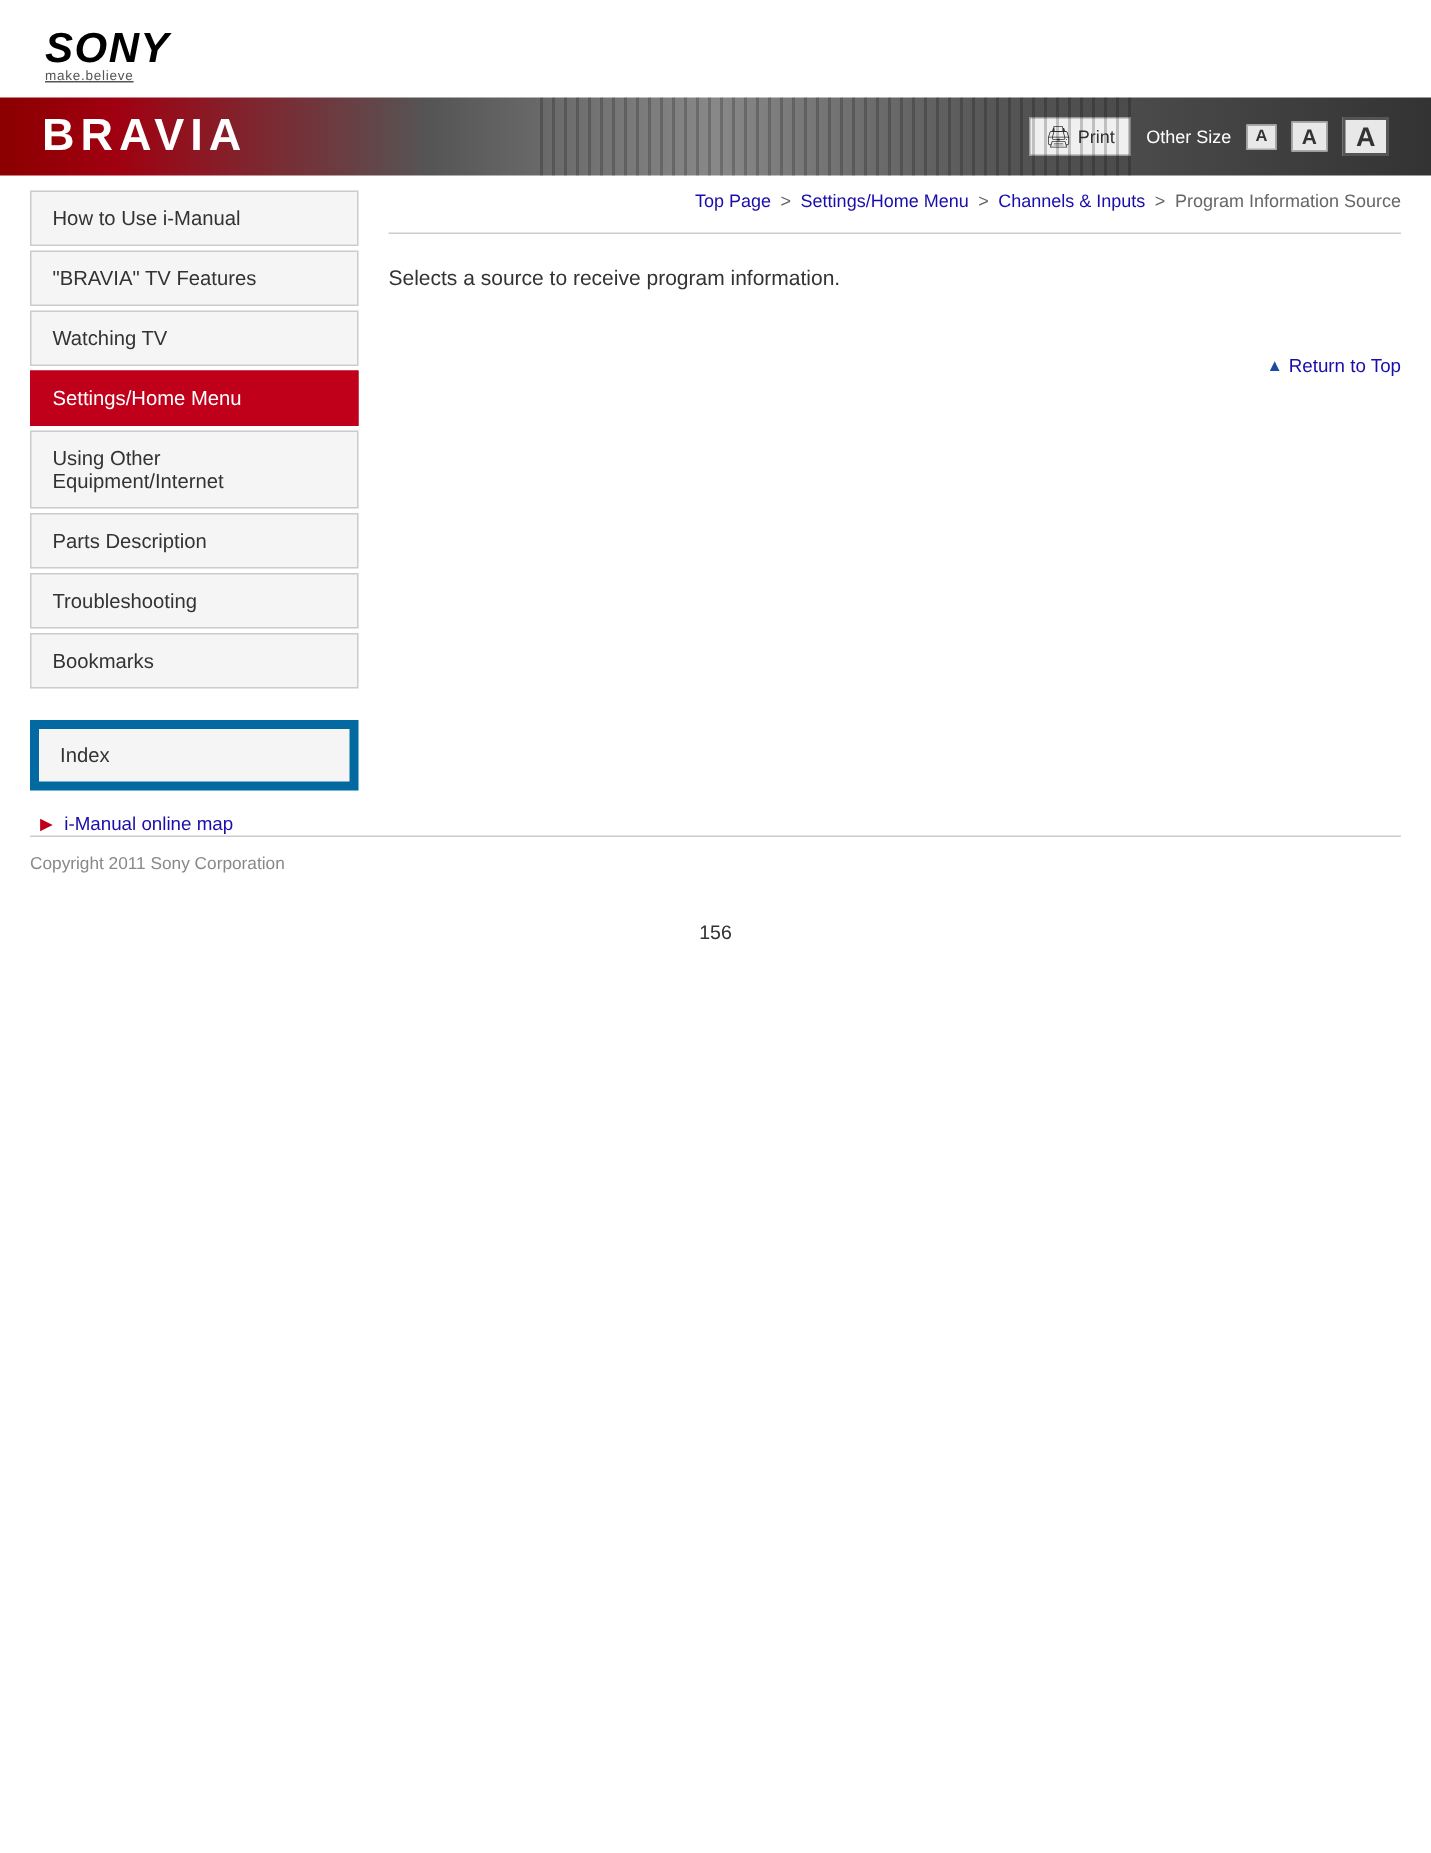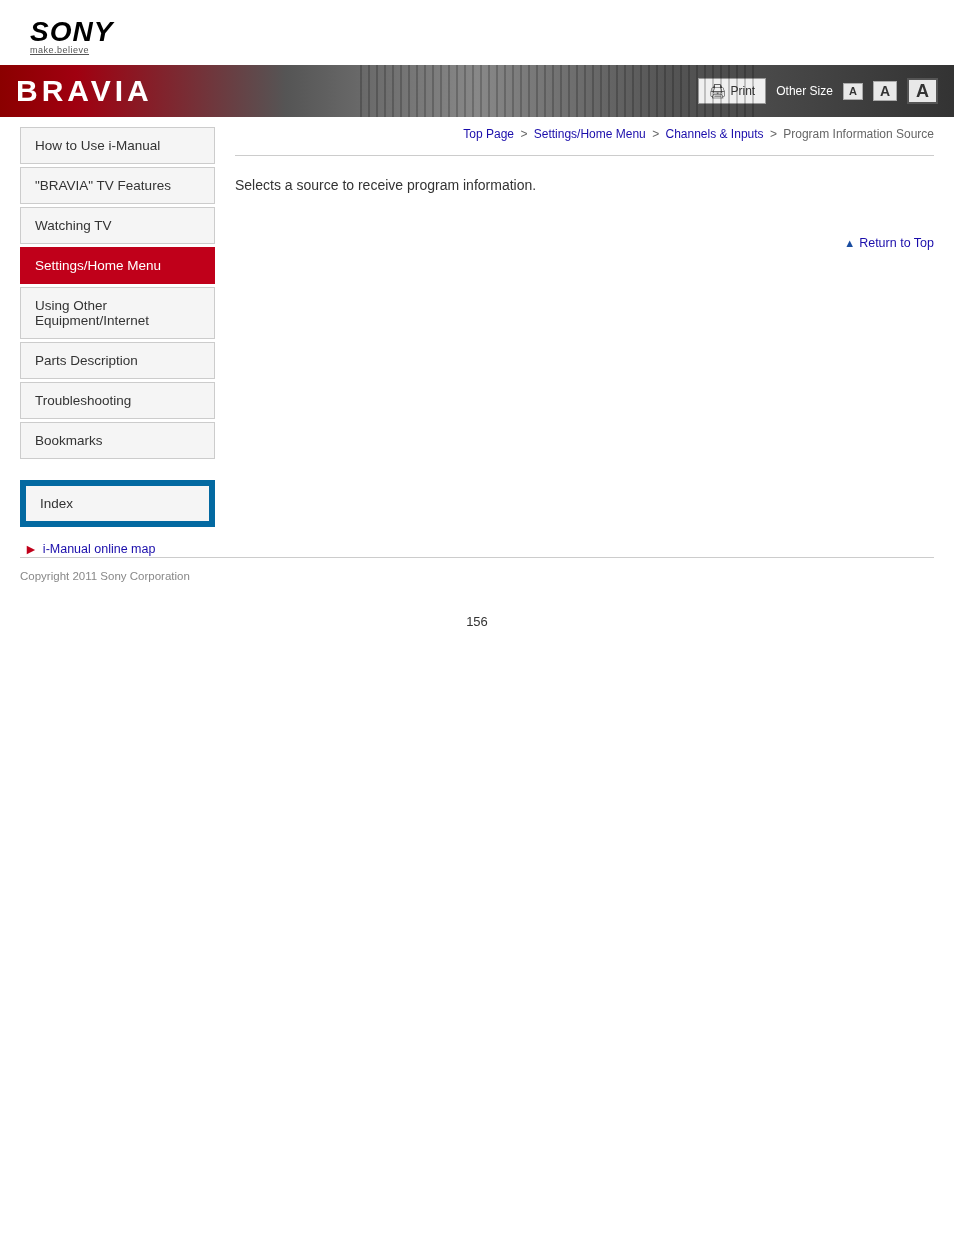--- a/index.html
+++ b/index.html
@@ -36,21 +36,21 @@
       text-decoration: underline;
     }
 
     
     .bravia-banner {
       background: linear-gradient(to right, #8b0000 0%, #a00010 8%, #555 30%, #888 50%, #555 70%, #333 100%);
       height: 52px;
       display: flex;
       align-items: center;
       justify-content: space-between;
-      padding: 0 16px;
+      padding: 0 28px;
       position: relative;
     }
     .bravia-title {
       font-size: 30px;
       font-weight: 900;
       color: #fff;
       letter-spacing: 4px;
       font-family: 'Arial Black', Arial, sans-serif;
       text-transform: uppercase;
     }
@@ -116,21 +116,21 @@
 
     
     .content-wrapper {
       display: flex;
       padding: 0 20px;
       gap: 20px;
     }
 
     
     .sidebar {
-      width: 195px;
+      width: 219px;
       flex-shrink: 0;
       padding-top: 10px;
     }
     .sidebar-item {
       border: 1px solid #ccc;
       padding: 10px 14px;
       margin-bottom: 3px;
       background: #f5f5f5;
       cursor: pointer;
       font-size: 13.5px;

